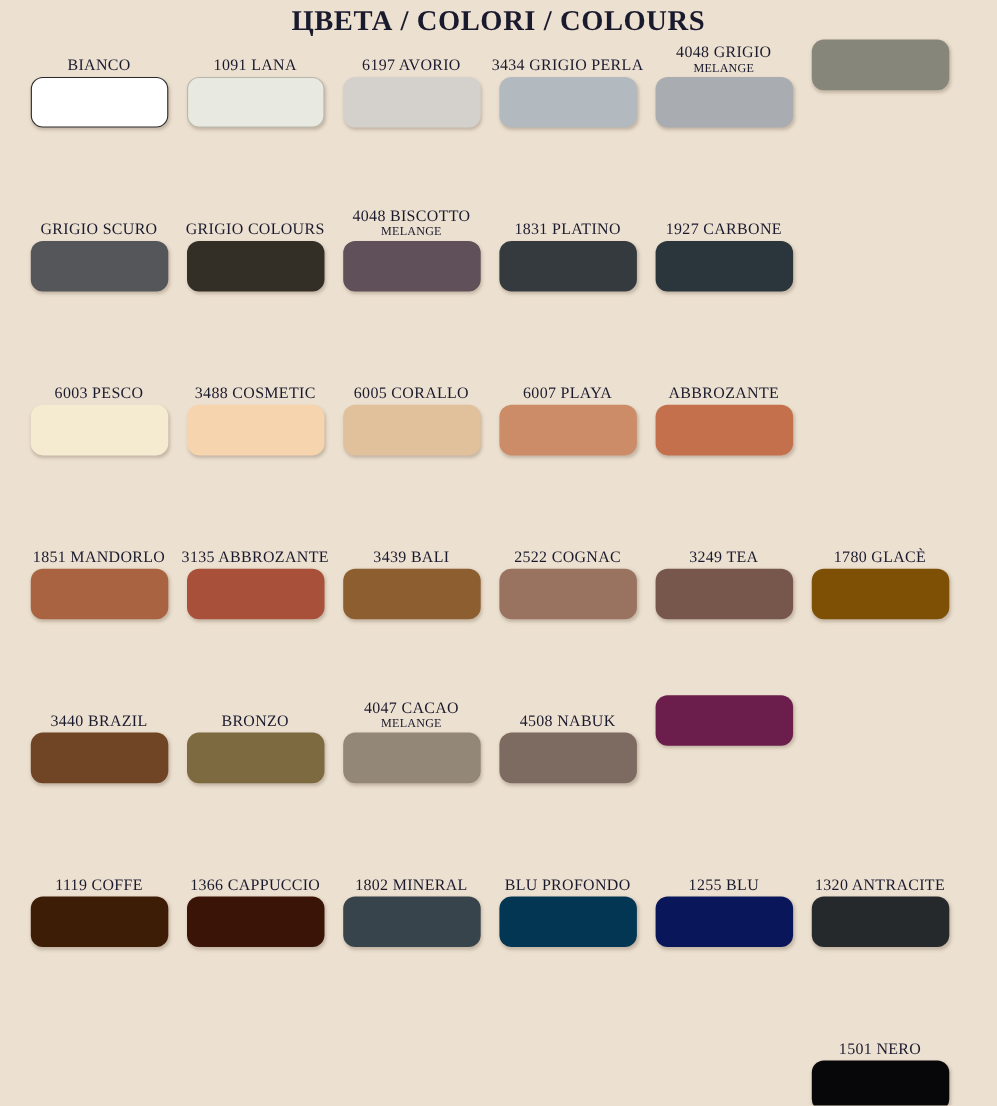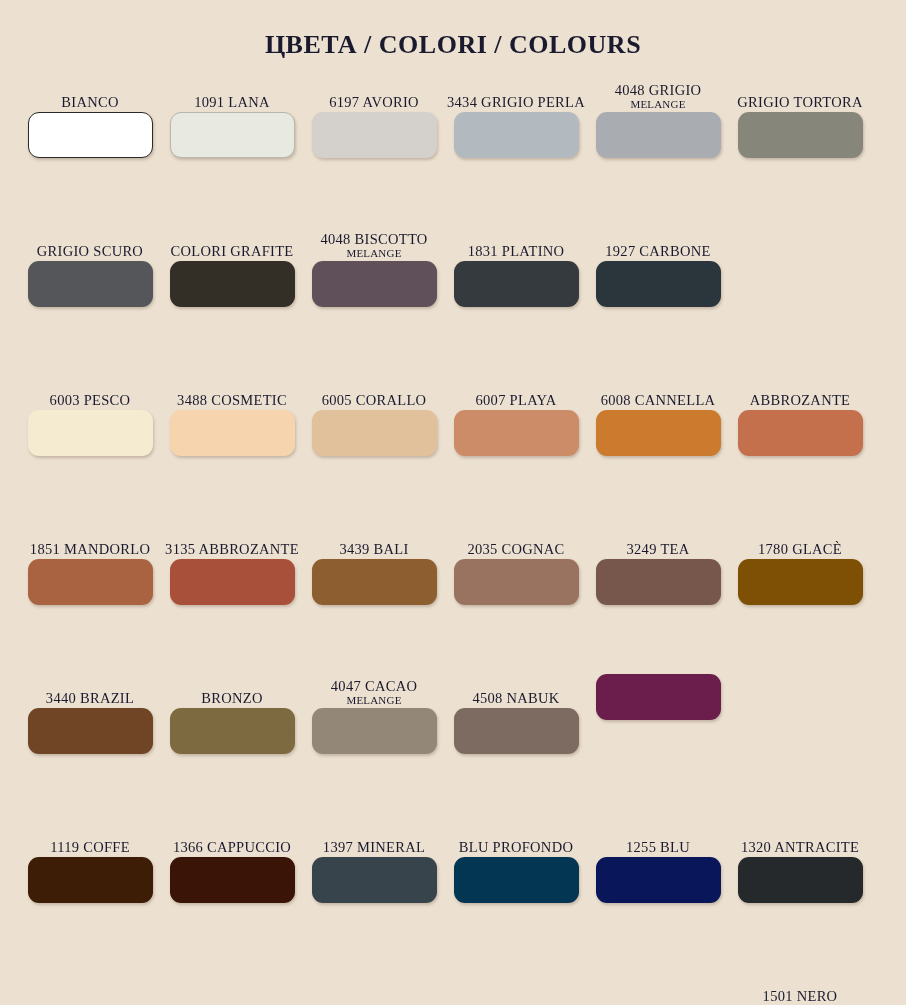--- a/index.html
+++ b/index.html
@@ -14,22 +14,22 @@
     font-family: "Liberation Serif", "DejaVu Serif", serif;
     overflow: hidden;
     position: relative;
   }
   #chart-title {
     text-align: center;
     font-size: 26px;
     font-weight: bold;
     color: #1a1a2e;
     letter-spacing: 0.5px;
-    padding-top: 12px;
-    margin: 16px;
+    padding-top: 2px;
+    margin: 0;
     height: 34px;
     line-height: 34px;
   }
   .palette-grid {
     padding: 0 0 0 0;
     margin: 0;
   }
   .color-row {
     display: flex;
     flex-direction: row;
@@ -112,36 +112,33 @@
         <div class="swatch" style="background: rgb(178, 185, 191);"></div>
       </div>
       <div class="color-cell">
         <div class="swatch-label">
           <span>4048 GRIGIO</span>
           <span class="sub">MELANGE</span>
         </div>
         <div class="swatch" style="background: rgb(169, 172, 177);"></div>
       </div>
       <div class="color-cell">
-        <div class="swatch-label">
-          <span>GRIGIO TORTORA</span>
-        </div>
         <div class="swatch" style="background: rgb(134, 135, 122);"></div>
       </div>
     </div>
     <div class="color-row">
       <div class="color-cell">
         <div class="swatch-label">
           <span>GRIGIO SCURO</span>
         </div>
         <div class="swatch" style="background: rgb(85, 86, 89);"></div>
       </div>
       <div class="color-cell">
         <div class="swatch-label">
-          <span>COLORI GRAFITE</span>
+          <span>GRIGIO COLOURS</span>
         </div>
         <div class="swatch" style="background: rgb(51, 46, 38);"></div>
       </div>
       <div class="color-cell">
         <div class="swatch-label">
           <span>4048  BISCOTTO</span>
           <span class="sub">MELANGE</span>
         </div>
         <div class="swatch" style="background: rgb(95, 80, 89);"></div>
       </div>
@@ -178,26 +175,20 @@
         <div class="swatch" style="background: rgb(224, 193, 156);"></div>
       </div>
       <div class="color-cell">
         <div class="swatch-label">
           <span>6007 PLAYA</span>
         </div>
         <div class="swatch" style="background: rgb(204, 140, 104);"></div>
       </div>
       <div class="color-cell">
         <div class="swatch-label">
-          <span>6008 CANNELLA</span>
-        </div>
-        <div class="swatch" style="background: rgb(203, 122, 46);"></div>
-      </div>
-      <div class="color-cell">
-        <div class="swatch-label">
           <span>ABBROZANTE</span>
         </div>
         <div class="swatch" style="background: rgb(197, 112, 77);"></div>
       </div>
     </div>
     <div class="color-row">
       <div class="color-cell">
         <div class="swatch-label">
           <span>1851 MANDORLO</span>
         </div>
@@ -210,21 +201,21 @@
         <div class="swatch" style="background: rgb(169, 80, 58);"></div>
       </div>
       <div class="color-cell">
         <div class="swatch-label">
           <span>3439 BALI</span>
         </div>
         <div class="swatch" style="background: rgb(141, 95, 48);"></div>
       </div>
       <div class="color-cell">
         <div class="swatch-label">
-          <span>2035 COGNAC</span>
+          <span>2522 COGNAC</span>
         </div>
         <div class="swatch" style="background: rgb(154, 114, 96);"></div>
       </div>
       <div class="color-cell">
         <div class="swatch-label">
           <span>3249 TEA</span>
         </div>
         <div class="swatch" style="background: rgb(119, 86, 75);"></div>
       </div>
       <div class="color-cell">
@@ -272,21 +263,21 @@
         <div class="swatch" style="background: rgb(61, 29, 5);"></div>
       </div>
       <div class="color-cell">
         <div class="swatch-label">
           <span>1366 CAPPUCCIO</span>
         </div>
         <div class="swatch" style="background: rgb(58, 20, 7);"></div>
       </div>
       <div class="color-cell">
         <div class="swatch-label">
-          <span>1397 MINERAL</span>
+          <span>1802 MINERAL</span>
         </div>
         <div class="swatch" style="background: rgb(56, 68, 75);"></div>
       </div>
       <div class="color-cell">
         <div class="swatch-label">
           <span>BLU PROFONDO</span>
         </div>
         <div class="swatch" style="background: rgb(3, 54, 83);"></div>
       </div>
       <div class="color-cell">

